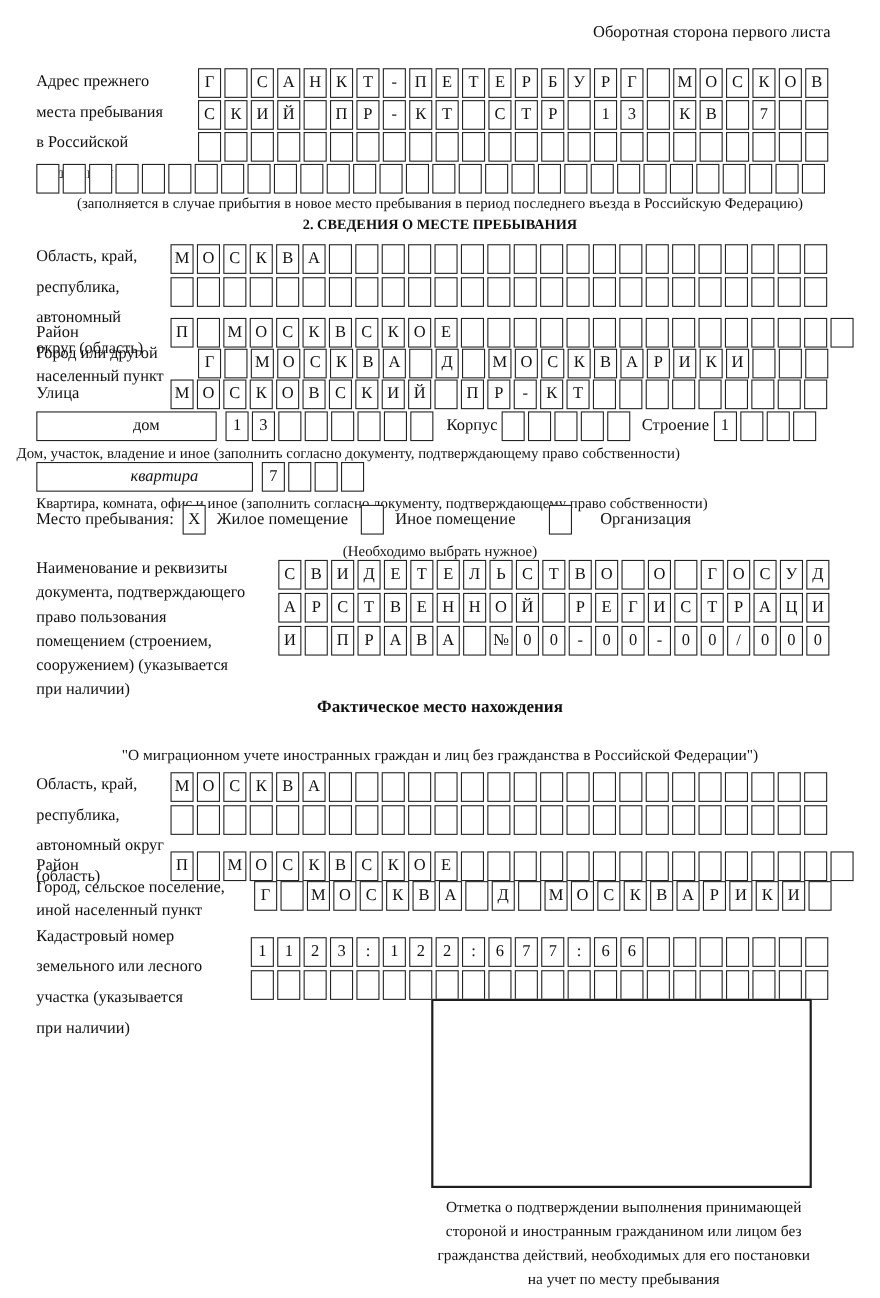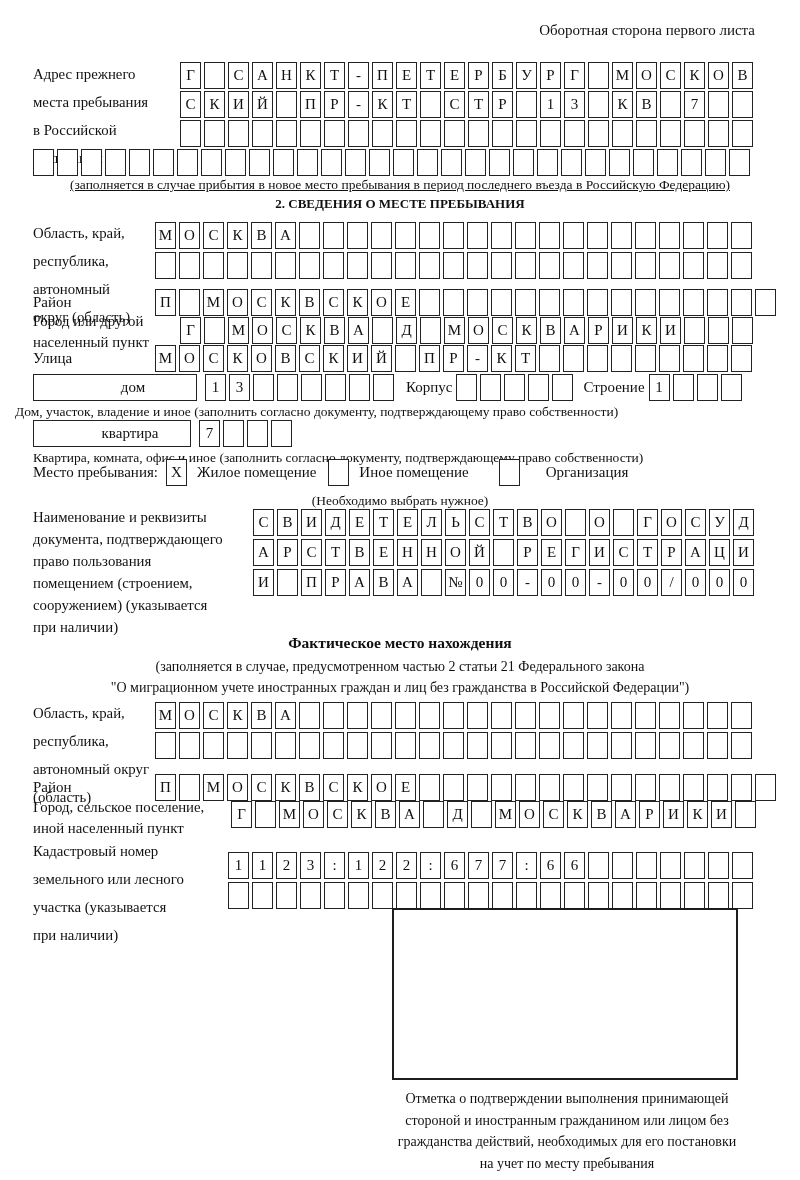--- a/index.html
+++ b/index.html
@@ -144,21 +144,21 @@
       <span class="cell"></span>
       <span class="cell"></span>
       <span class="cell"></span>
       <span class="cell"></span>
       <span class="cell"></span>
       <span class="cell"></span>
       <span class="cell"></span>
       <span class="cell"></span>
       <span class="cell"></span>
     </div>
-  <div class="abs caption center" style="top:177px;text-decoration:underline;">(заполняется в случае прибытия в новое место пребывания в период последнего въезда в Российскую Федерацию)</div>
+  <div class="abs caption center" style="top:177px;">(заполняется в случае прибытия в новое место пребывания в период последнего въезда в Российскую Федерацию)</div>
 
   <div class="abs center bold" style="top:196px; font-size:13px;">2. СВЕДЕНИЯ О МЕСТЕ ПРЕБЫВАНИЯ</div>
 
   <div class="abs label" style="left:33px; top:219px; width:130px;">Область, край,
 республика,
 автономный
 округ (область)</div>
   <div class="abs cellrow" style="left:155px; top:222px;">
       <span class="cell">М</span>
       <span class="cell">О</span>
@@ -328,21 +328,21 @@
     <div class="cellrow" style="margin-left:4px;">
         <span class="cell">1</span>
         <span class="cell"></span>
         <span class="cell"></span>
         <span class="cell"></span>
       </div>
   </div>
   <div class="abs caption" style="left:15px; top:404px;">Дом, участок, владение и иное (заполнить согласно документу, подтверждающему право собственности)</div>
 
   <div class="abs inlineRow" style="left:33px; top:420px;">
-    <div class="wideBox" style="width:158px;">
+    <div class="wideBox" style="width:197px;font-style:italic;">
       <span>квартира</span>
     </div>
     <div class="cellrow" style="margin-left:8px;">
         <span class="cell">7</span>
         <span class="cell"></span>
         <span class="cell"></span>
         <span class="cell"></span>
       </div>
   </div>
   <div class="abs caption" style="left:33px; top:450px;">Квартира, комната, офис и иное (заполнить согласно документу, подтверждающему право собственности)</div>
@@ -428,21 +428,20 @@
       <span class="cell">-</span>
       <span class="cell">0</span>
       <span class="cell">0</span>
       <span class="cell">/</span>
       <span class="cell">0</span>
       <span class="cell">0</span>
       <span class="cell">0</span>
     </div>
 
   <div class="abs center bold" style="top:634px; font-size:15.5px;">Фактическое место нахождения</div>
-  <div class="abs caption center" style="top:659px; font-size:14px;">(заполняется в случае, предусмотренном частью 2 статьи 21 Федерального закона</div>
   <div class="abs caption center" style="top:680px; font-size:14px;">"О миграционном учете иностранных граждан и лиц без гражданства в Российской Федерации")</div>
 
   <div class="abs label" style="left:33px; top:699px; width:180px;">Область, край,
 республика,
 автономный округ
 (область)</div>
   <div class="abs cellrow" style="left:155px; top:702px;">
       <span class="cell">М</span>
       <span class="cell">О</span>
       <span class="cell">С</span>

